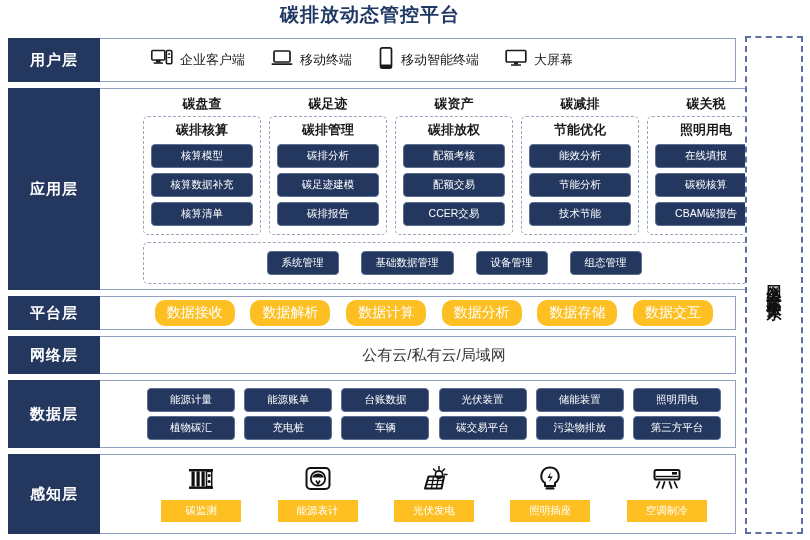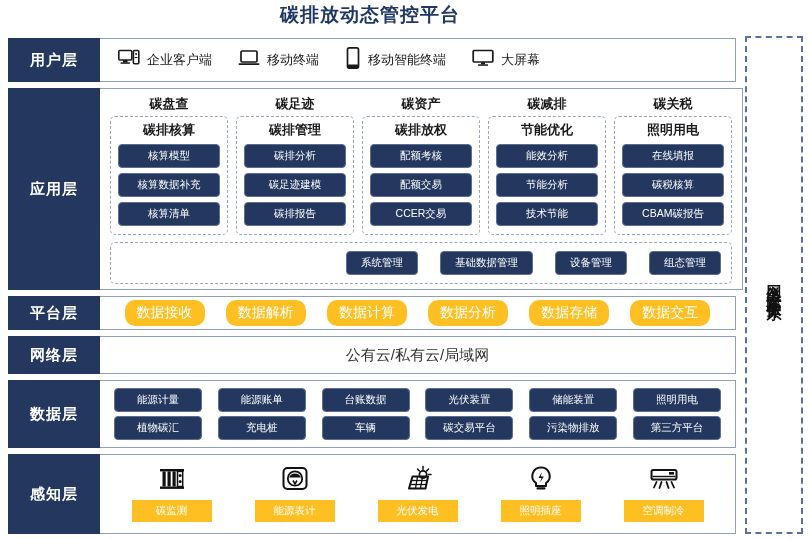--- a/index.html
+++ b/index.html
@@ -46,20 +46,21 @@
     color: #ffffff; font-size: 15px; font-weight: bold;
     display: flex; align-items: center; justify-content: center;
     letter-spacing: 1px;
   }
   .layer-body {
     flex: 1 1 auto;
     border: 1px solid #8fa0c0;
     border-left: none;
     background: #ffffff;
     position: relative;
+    padding-left: 33px;
   }
 
   
   #layer-user { top: 38px; height: 44px; }
   .user-items {
     height: 100%; display: flex; align-items: center;
     padding-left: 18px; gap: 26px;
   }
   .user-item { display: flex; align-items: center; gap: 7px; }
   .user-item .lbl { font-size: 13px; color: #1a1a1a; }
@@ -89,21 +90,21 @@
     font-size: 10.5px; text-align: center;
     padding: 4px 2px; margin-bottom: 5px;
     white-space: nowrap; overflow: hidden;
   }
   .chip:last-child { margin-bottom: 0; }
 
   .app-bottom {
     margin-top: 7px;
     border: 1px dashed #9aa6bd; border-radius: 5px;
     padding: 8px 10px;
-    display: flex; justify-content: flex-end; gap: 22px;
+    display: flex; justify-content: center; gap: 22px;
   }
   .chip-wide {
     background: #23375f; color: #ffffff;
     border: 1px solid #5c6e92; border-radius: 4px;
     font-size: 10.5px; padding: 4px 14px; white-space: nowrap;
   }
 
   
   #layer-platform { top: 296px; height: 34px; }
   .platform-items {

